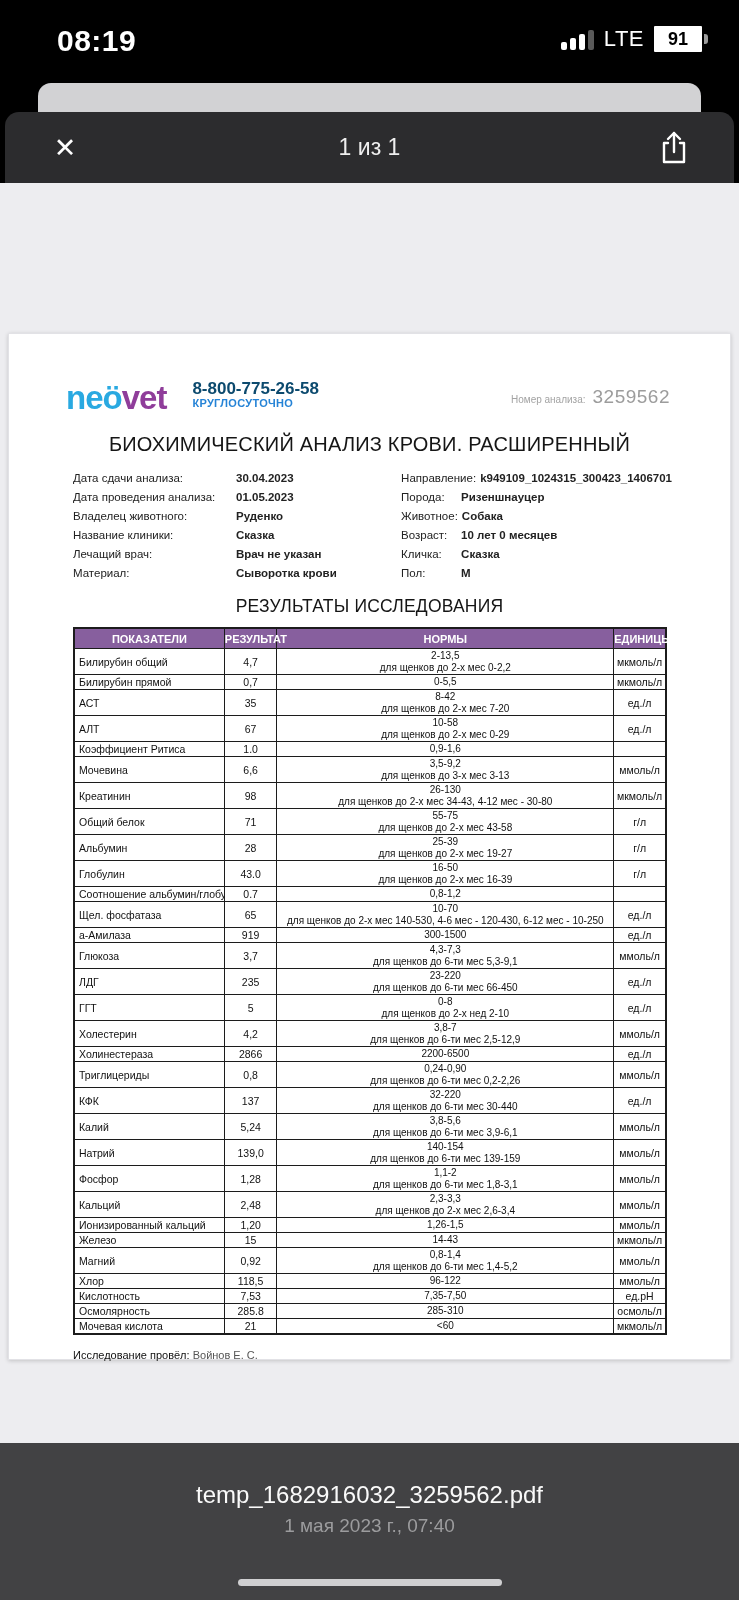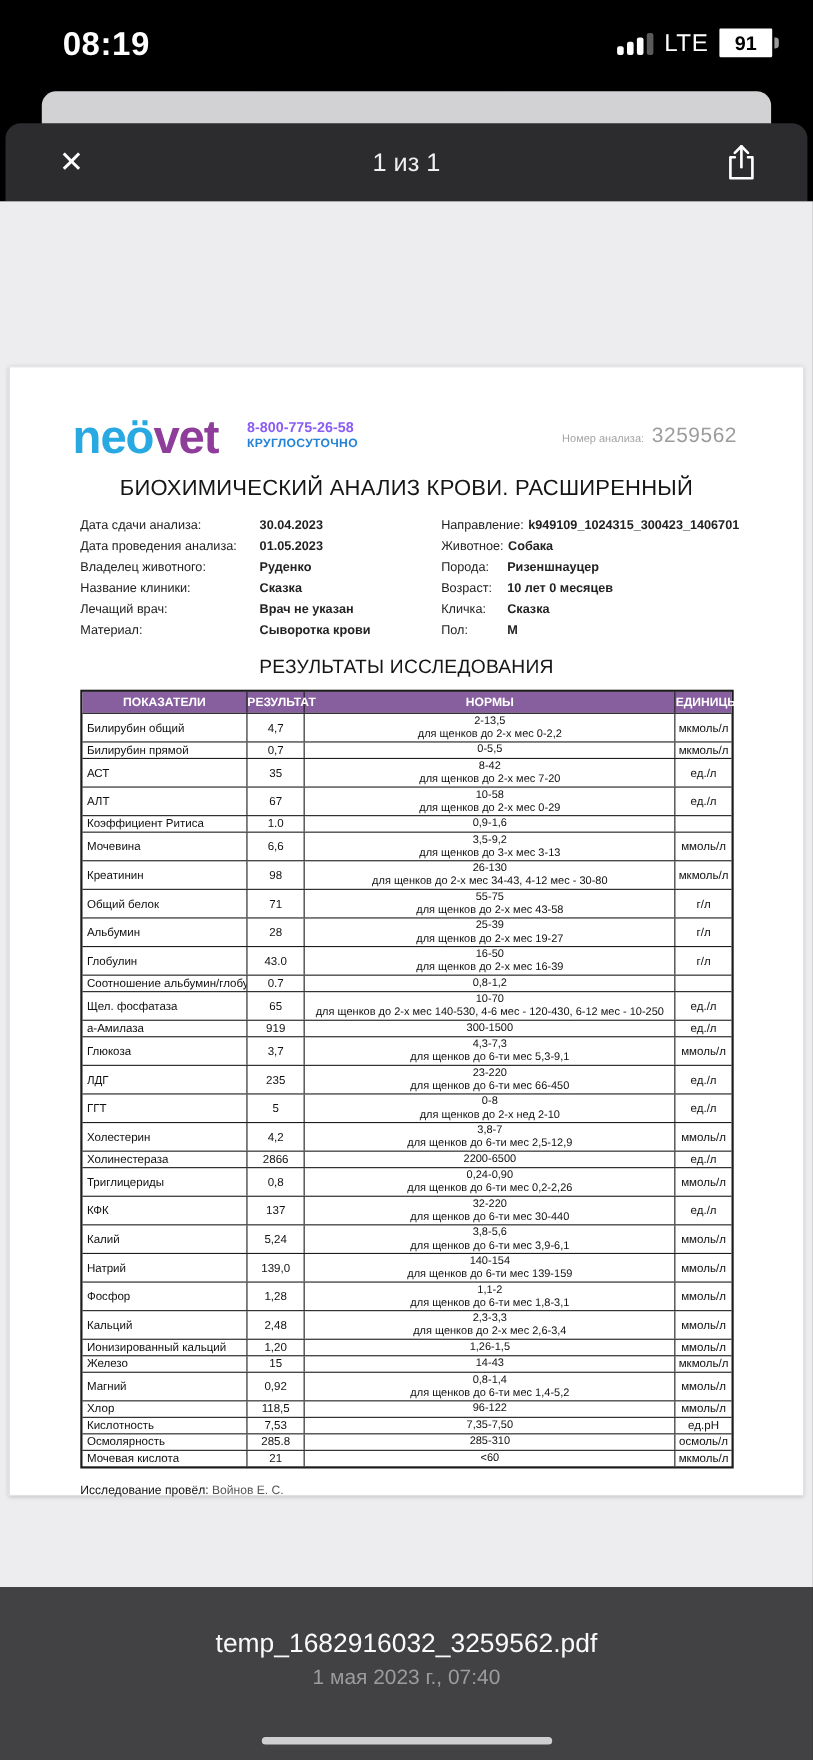--- a/index.html
+++ b/index.html
@@ -24,25 +24,25 @@
   .vheader{position:absolute;top:112px;left:5px;right:5px;height:71px;background:#2c2c2e;border-radius:14px 14px 0 0;display:flex;align-items:center;}
   .vh-close{width:120px;text-align:center;color:#fff;font-size:27px;cursor:pointer;}
   .vh-title{flex:1;text-align:center;color:#efefef;font-size:23px;}
   .vh-share{width:120px;display:flex;justify-content:center;cursor:pointer;}
 
   
   .content{position:absolute;top:183px;left:0;right:0;height:1260px;background:#ededf0;}
   .page{position:absolute;left:8px;top:150px;width:723px;height:1027px;background:#fff;box-shadow:0 1px 4px rgba(0,0,0,.18);border:1px solid #e2e2e6;}
 
   .doc-header{display:flex;align-items:flex-start;margin:44px 60px 0 57px;}
-  .logo{font-size:43px;font-weight:bold;line-height:40px;letter-spacing:-1px;}
+  .logo{font-size:33px;font-weight:bold;line-height:40px;letter-spacing:-1px;}
   .logo .lb{color:#29a9e1;}
   .logo .lp{color:#8f3d9a;}
   .phoneblock{margin-left:26px;margin-top:3px;line-height:15px;}
-  .phone{color:#8b5cf6;font-size:13px;font-weight:bold;}
+  .phone{color:#0c4a6e;font-size:17px;font-weight:bold;}
   .phone-sub{color:#2583d6;font-size:11px;font-weight:bold;letter-spacing:.3px;}
   .numblock{margin-left:auto;margin-top:8px;display:flex;align-items:baseline;gap:7px;}
   .num-label{color:#a3a3a3;font-size:10px;}
   .num-value{color:#9c9c9c;font-size:19px;letter-spacing:.5px;}
 
   .doc-title{text-align:center;font-size:20px;color:#151515;margin-top:15px;letter-spacing:.2px;}
 
   .meta{display:flex;margin:13px 58px 0 64px;font-size:11.5px;color:#222;}
   .meta-col{line-height:19px;}
   .meta-col.left{width:316px;}
@@ -173,27 +173,27 @@
     <span class="mvalue">Сыворотка крови</span>
   </div>
 </div>
         <div class="meta-col right" id="meta-right">
   <div class="mrow">
     <span class="mlabel">Направление:</span>
     <span class="mvalue">k949109_1024315_300423_1406701</span>
   </div>
 
   <div class="mrow">
+    <span class="mlabel">Порода:</span>
+    <span class="mvalue">Ризеншнауцер</span>
+  </div>
+
+  <div class="mrow">
     <span class="mlabel">Животное:</span>
     <span class="mvalue">Собака</span>
-  </div>
-
-  <div class="mrow">
-    <span class="mlabel">Порода:</span>
-    <span class="mvalue">Ризеншнауцер</span>
   </div>
 
   <div class="mrow">
     <span class="mlabel">Возраст:</span>
     <span class="mvalue">10 лет 0 месяцев</span>
   </div>
 
   <div class="mrow">
     <span class="mlabel">Кличка:</span>
     <span class="mvalue">Сказка</span>

